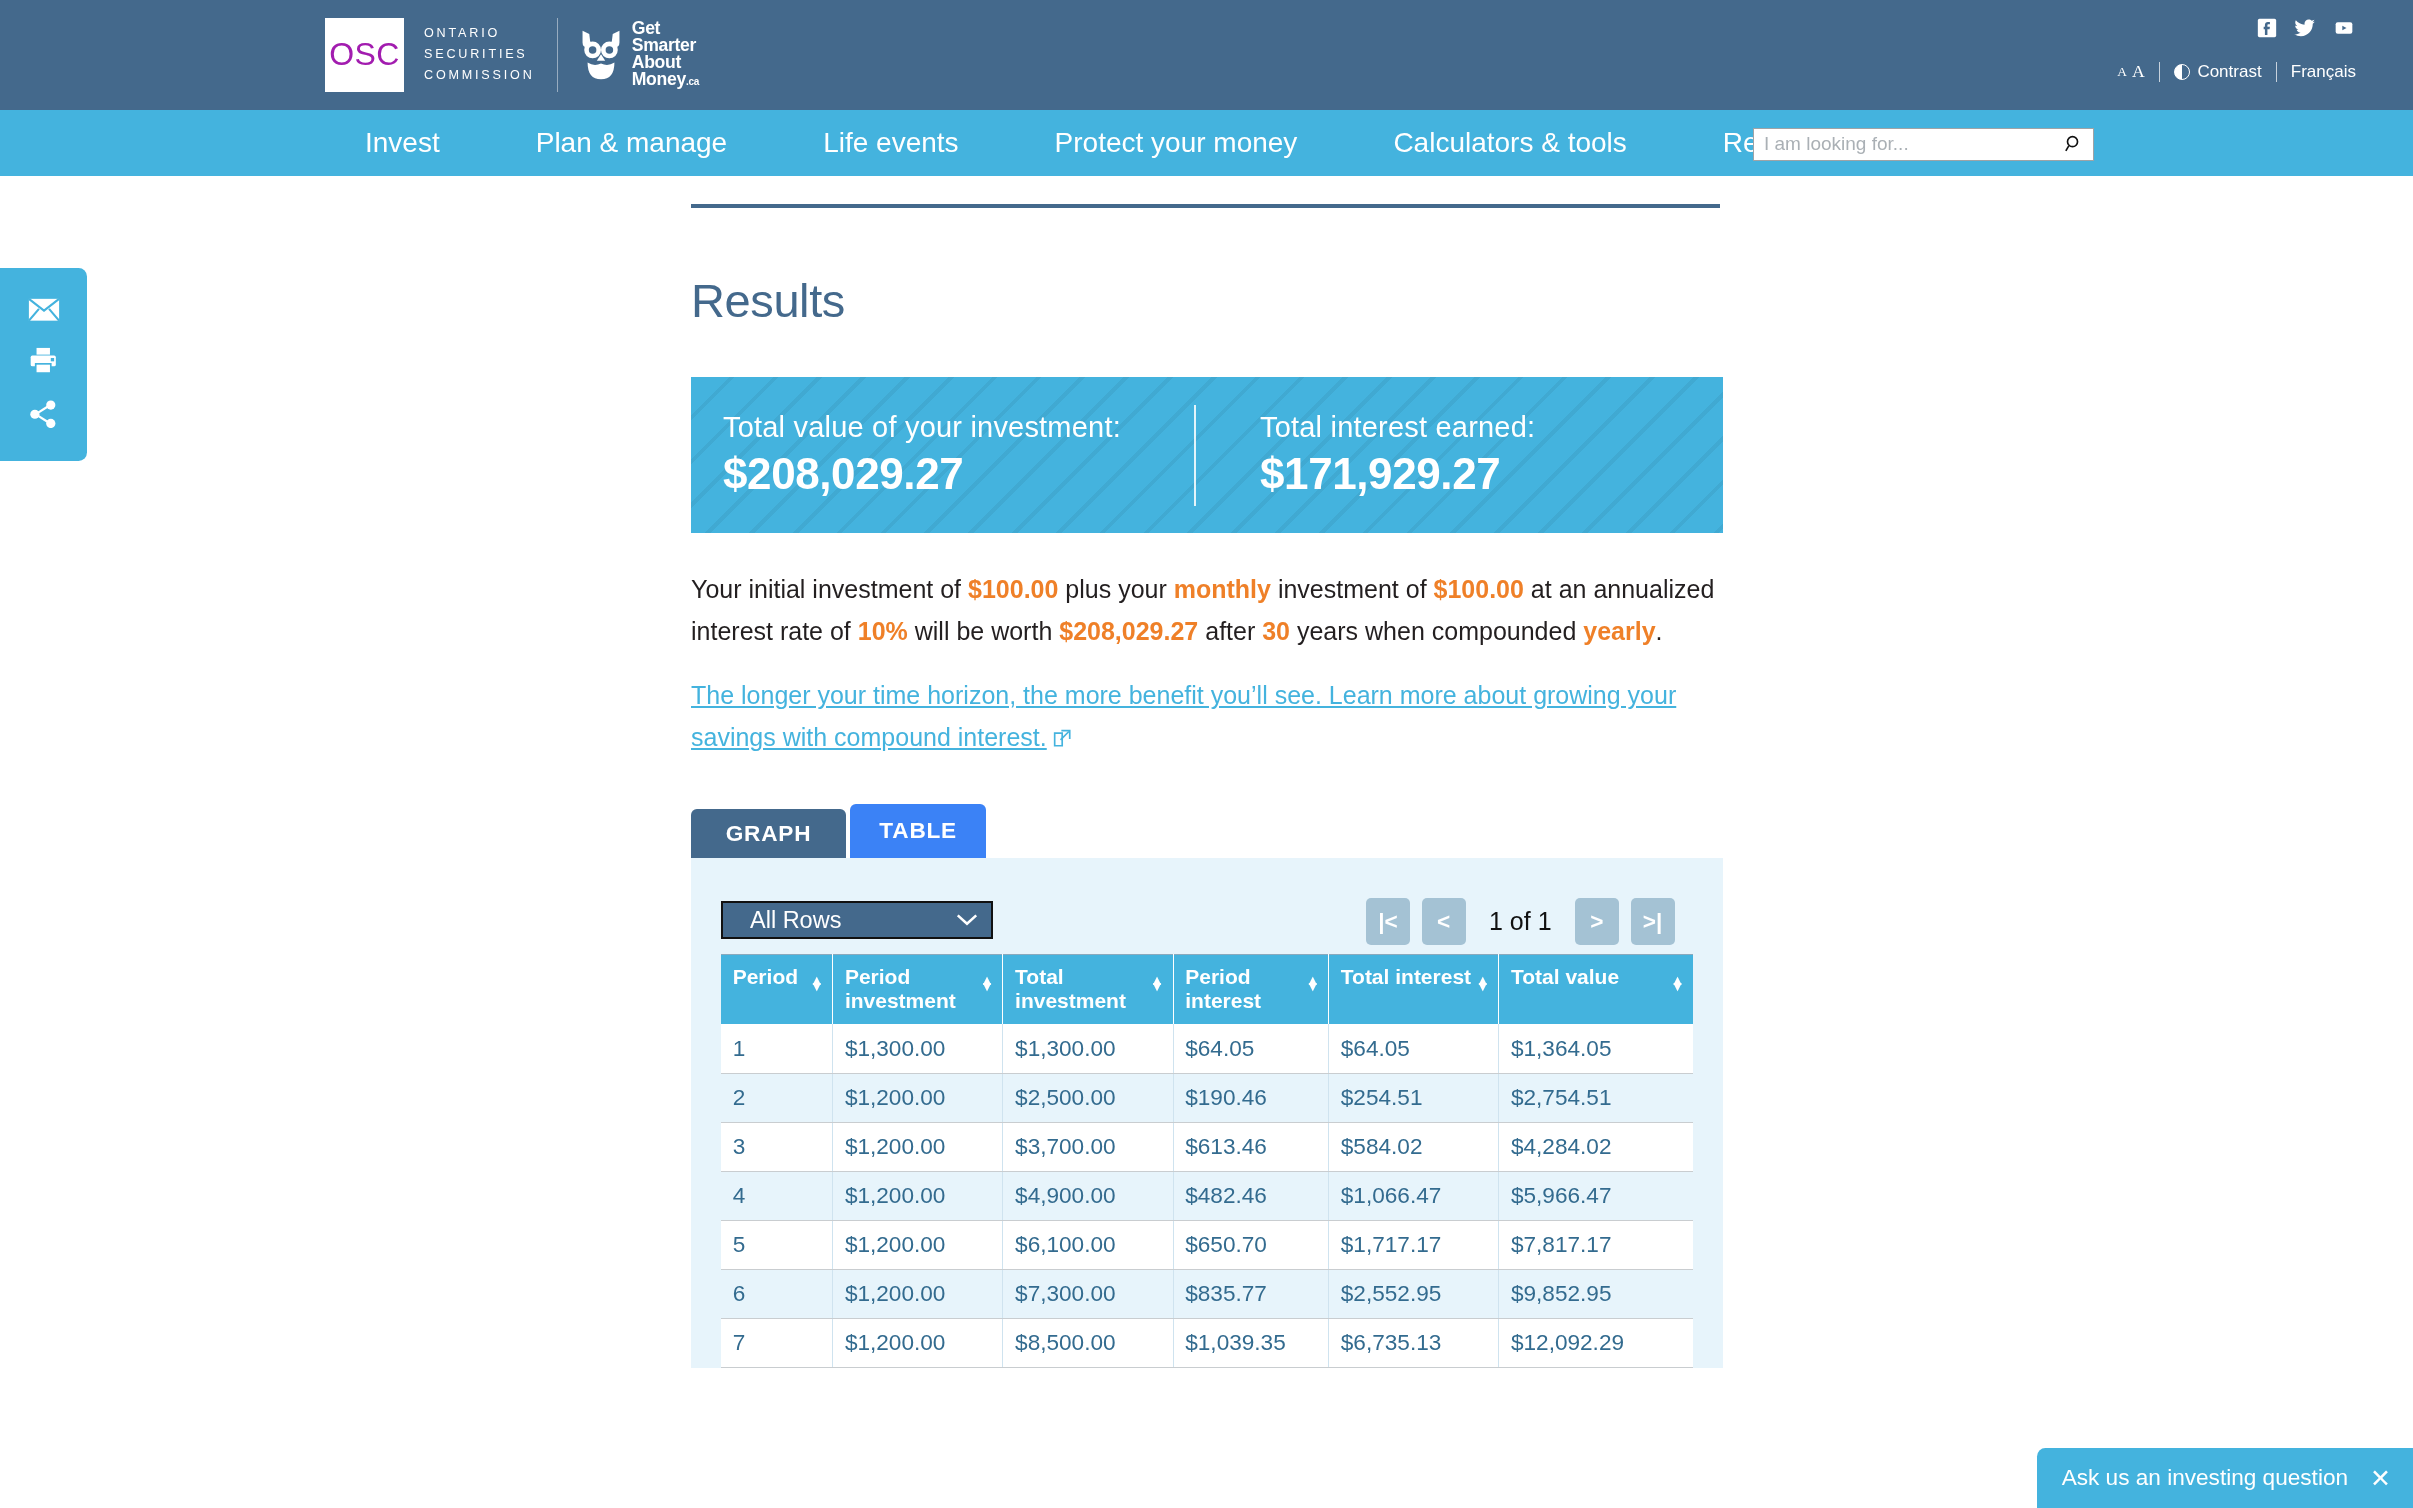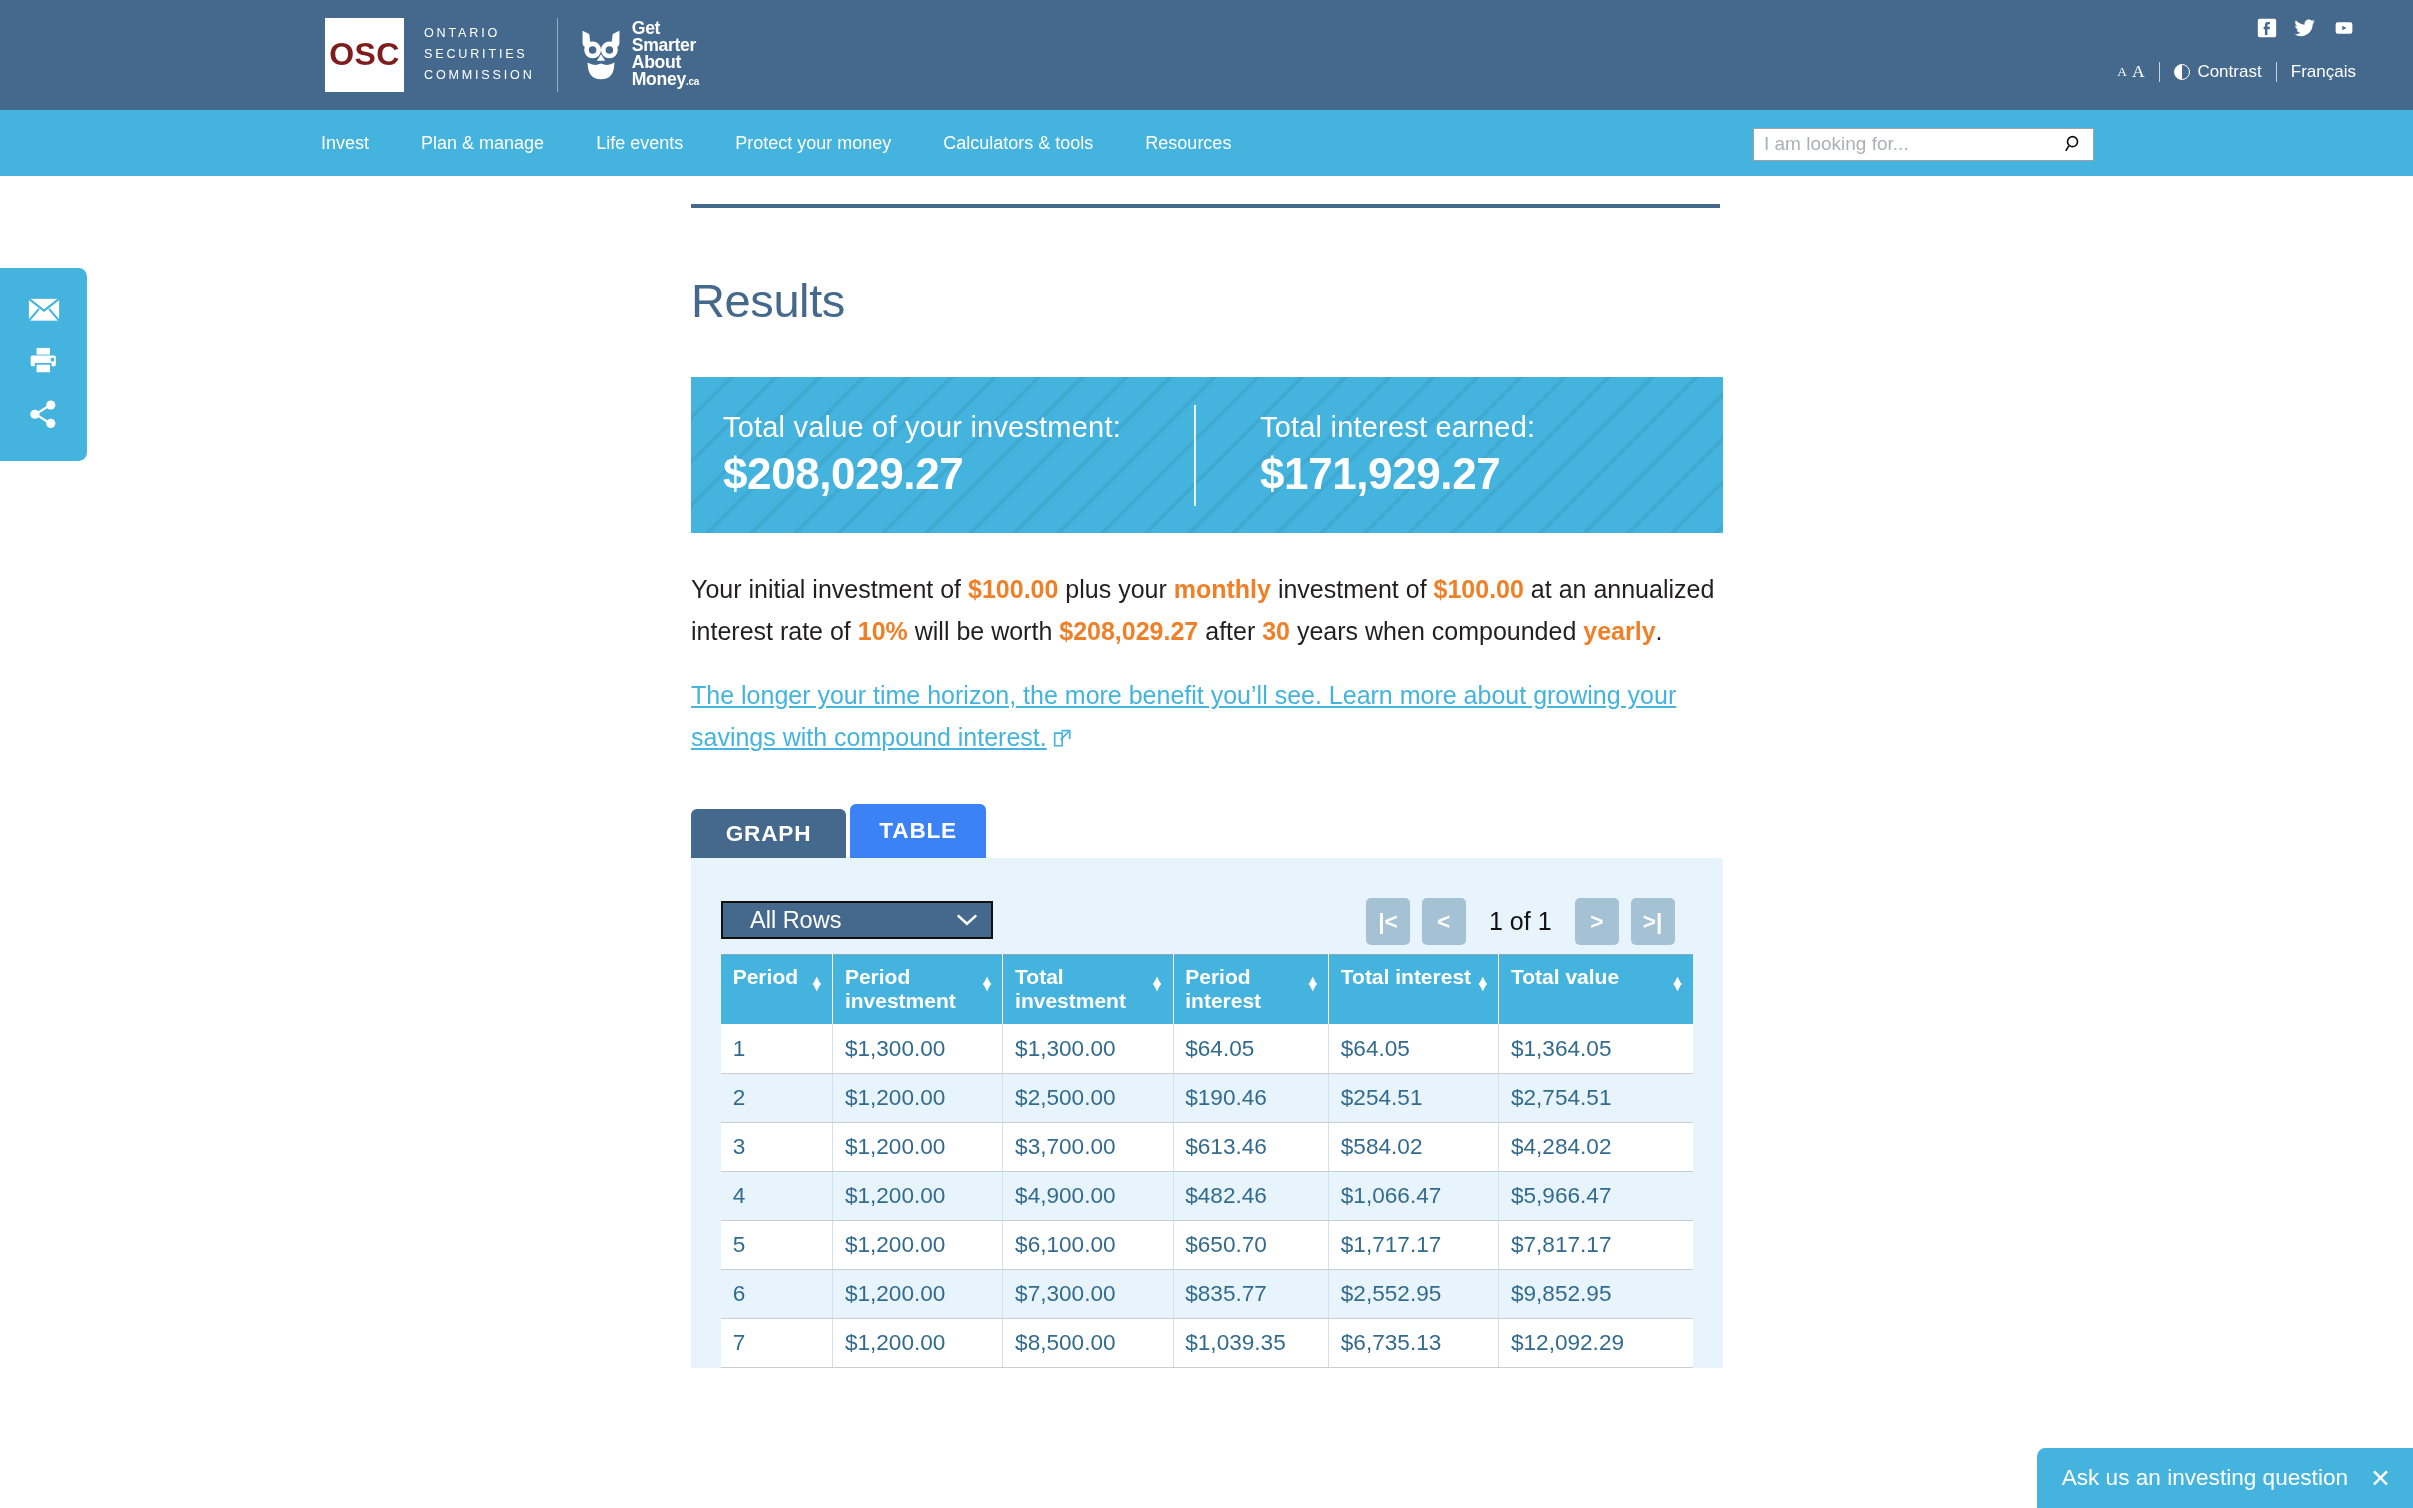--- a/index.html
+++ b/index.html
@@ -21,25 +21,24 @@
   .logo-group {
     position: absolute; left: 325px; top: 17.6px;
     display: flex; align-items: center;
   }
   .osc-box {
     width: 79px; height: 74px;
     background: #ffffff;
     display: flex; align-items: center; justify-content: center;
   }
   .osc-box span {
-    color: #7f1d1d;
+    color: #a21caf;
     font-size: 32px;
     letter-spacing: 0.4px;
     font-family: "Liberation Sans", sans-serif;
-    font-weight: bold;
   }
   .osc-words {
     margin-left: 20px;
     color: #ffffff;
     font-size: 12.6px;
     letter-spacing: 2.8px;
     line-height: 21px;
     white-space: nowrap;
   }
   .logo-divider {
@@ -93,24 +92,25 @@
     width: 2413px; height: 66px;
     background: #44b3de;
   }
   .nav-items {
     position: absolute; left: 321px; top: 0;
     height: 66px;
     display: flex; align-items: center; gap: 0;
   }
   .nav-item {
     color: #ffffff;
-    font-size: 18px;
+    font-size: 28px;
     padding: 0 26px;
     white-space: nowrap;
     cursor: pointer;
+    margin-left: 44px;
   }
   .nav-item:first-child { padding-left: 0; }
   .search-wrap {
     position: absolute; right: 319px; top: 17.6px;
     width: 341px; height: 33px;
     background: #ffffff;
     border: 0.8px solid #9fa3a6;
     display: flex; align-items: center;
   }
   .search-wrap input {

